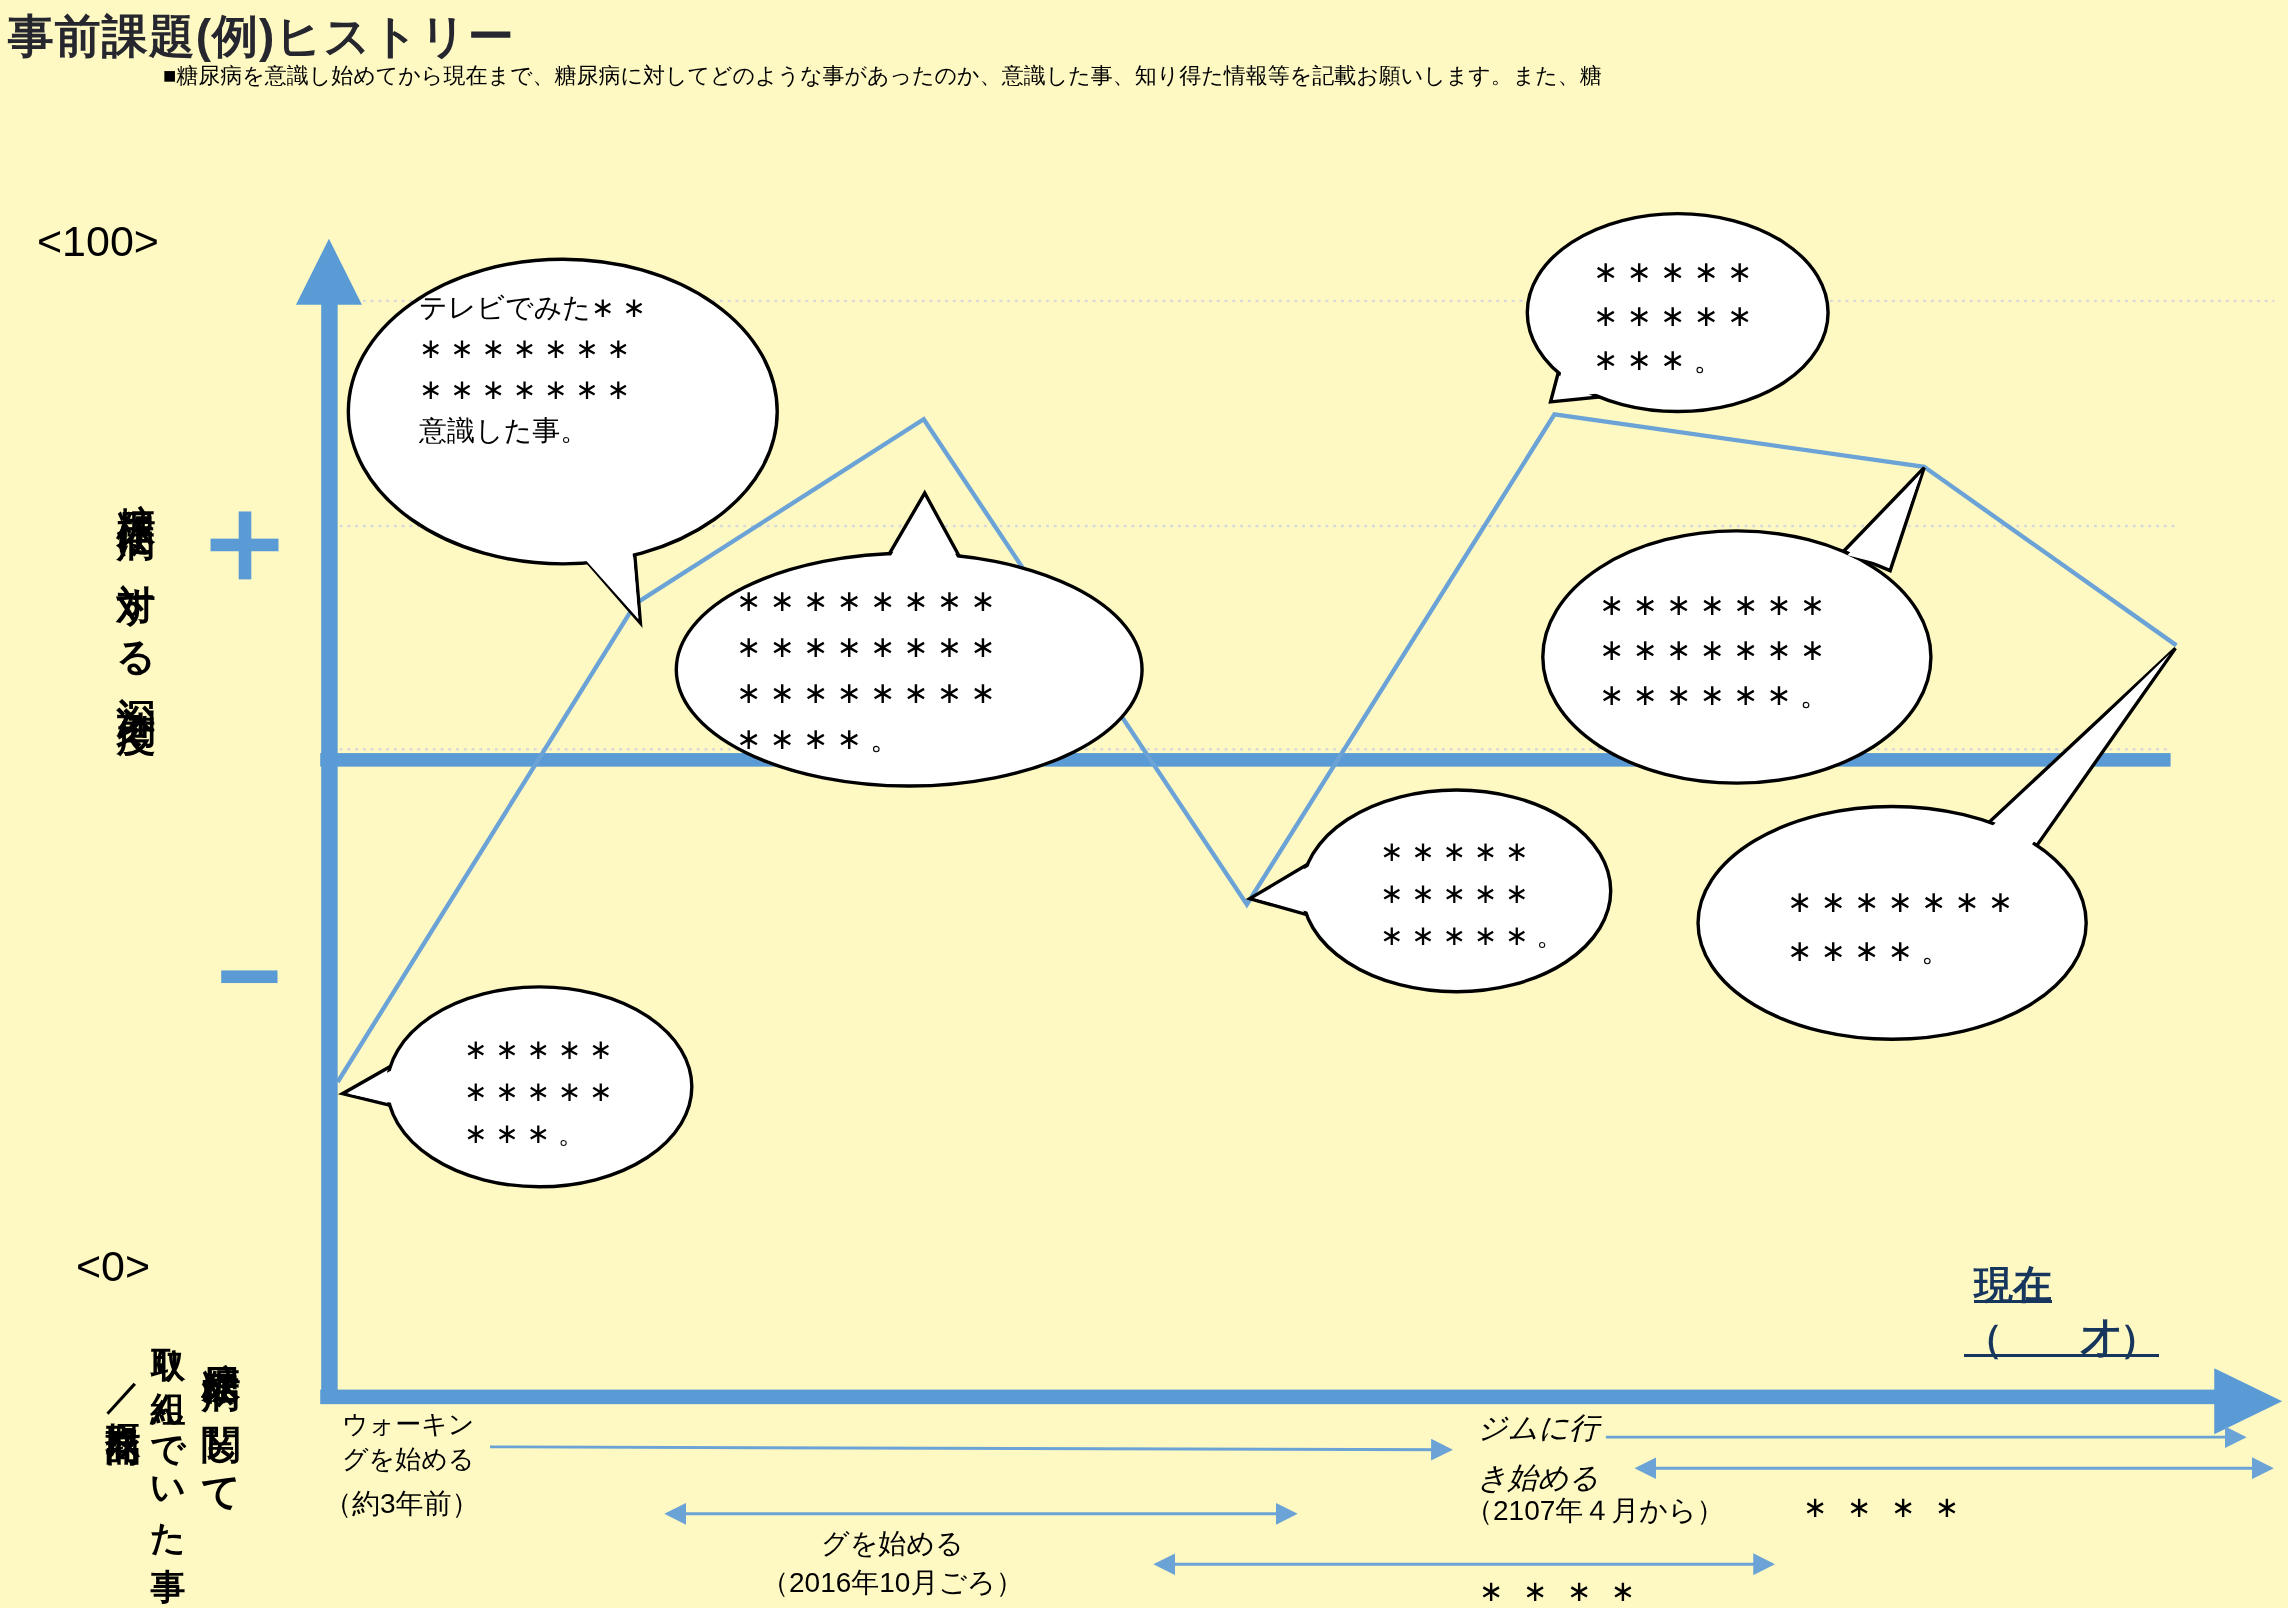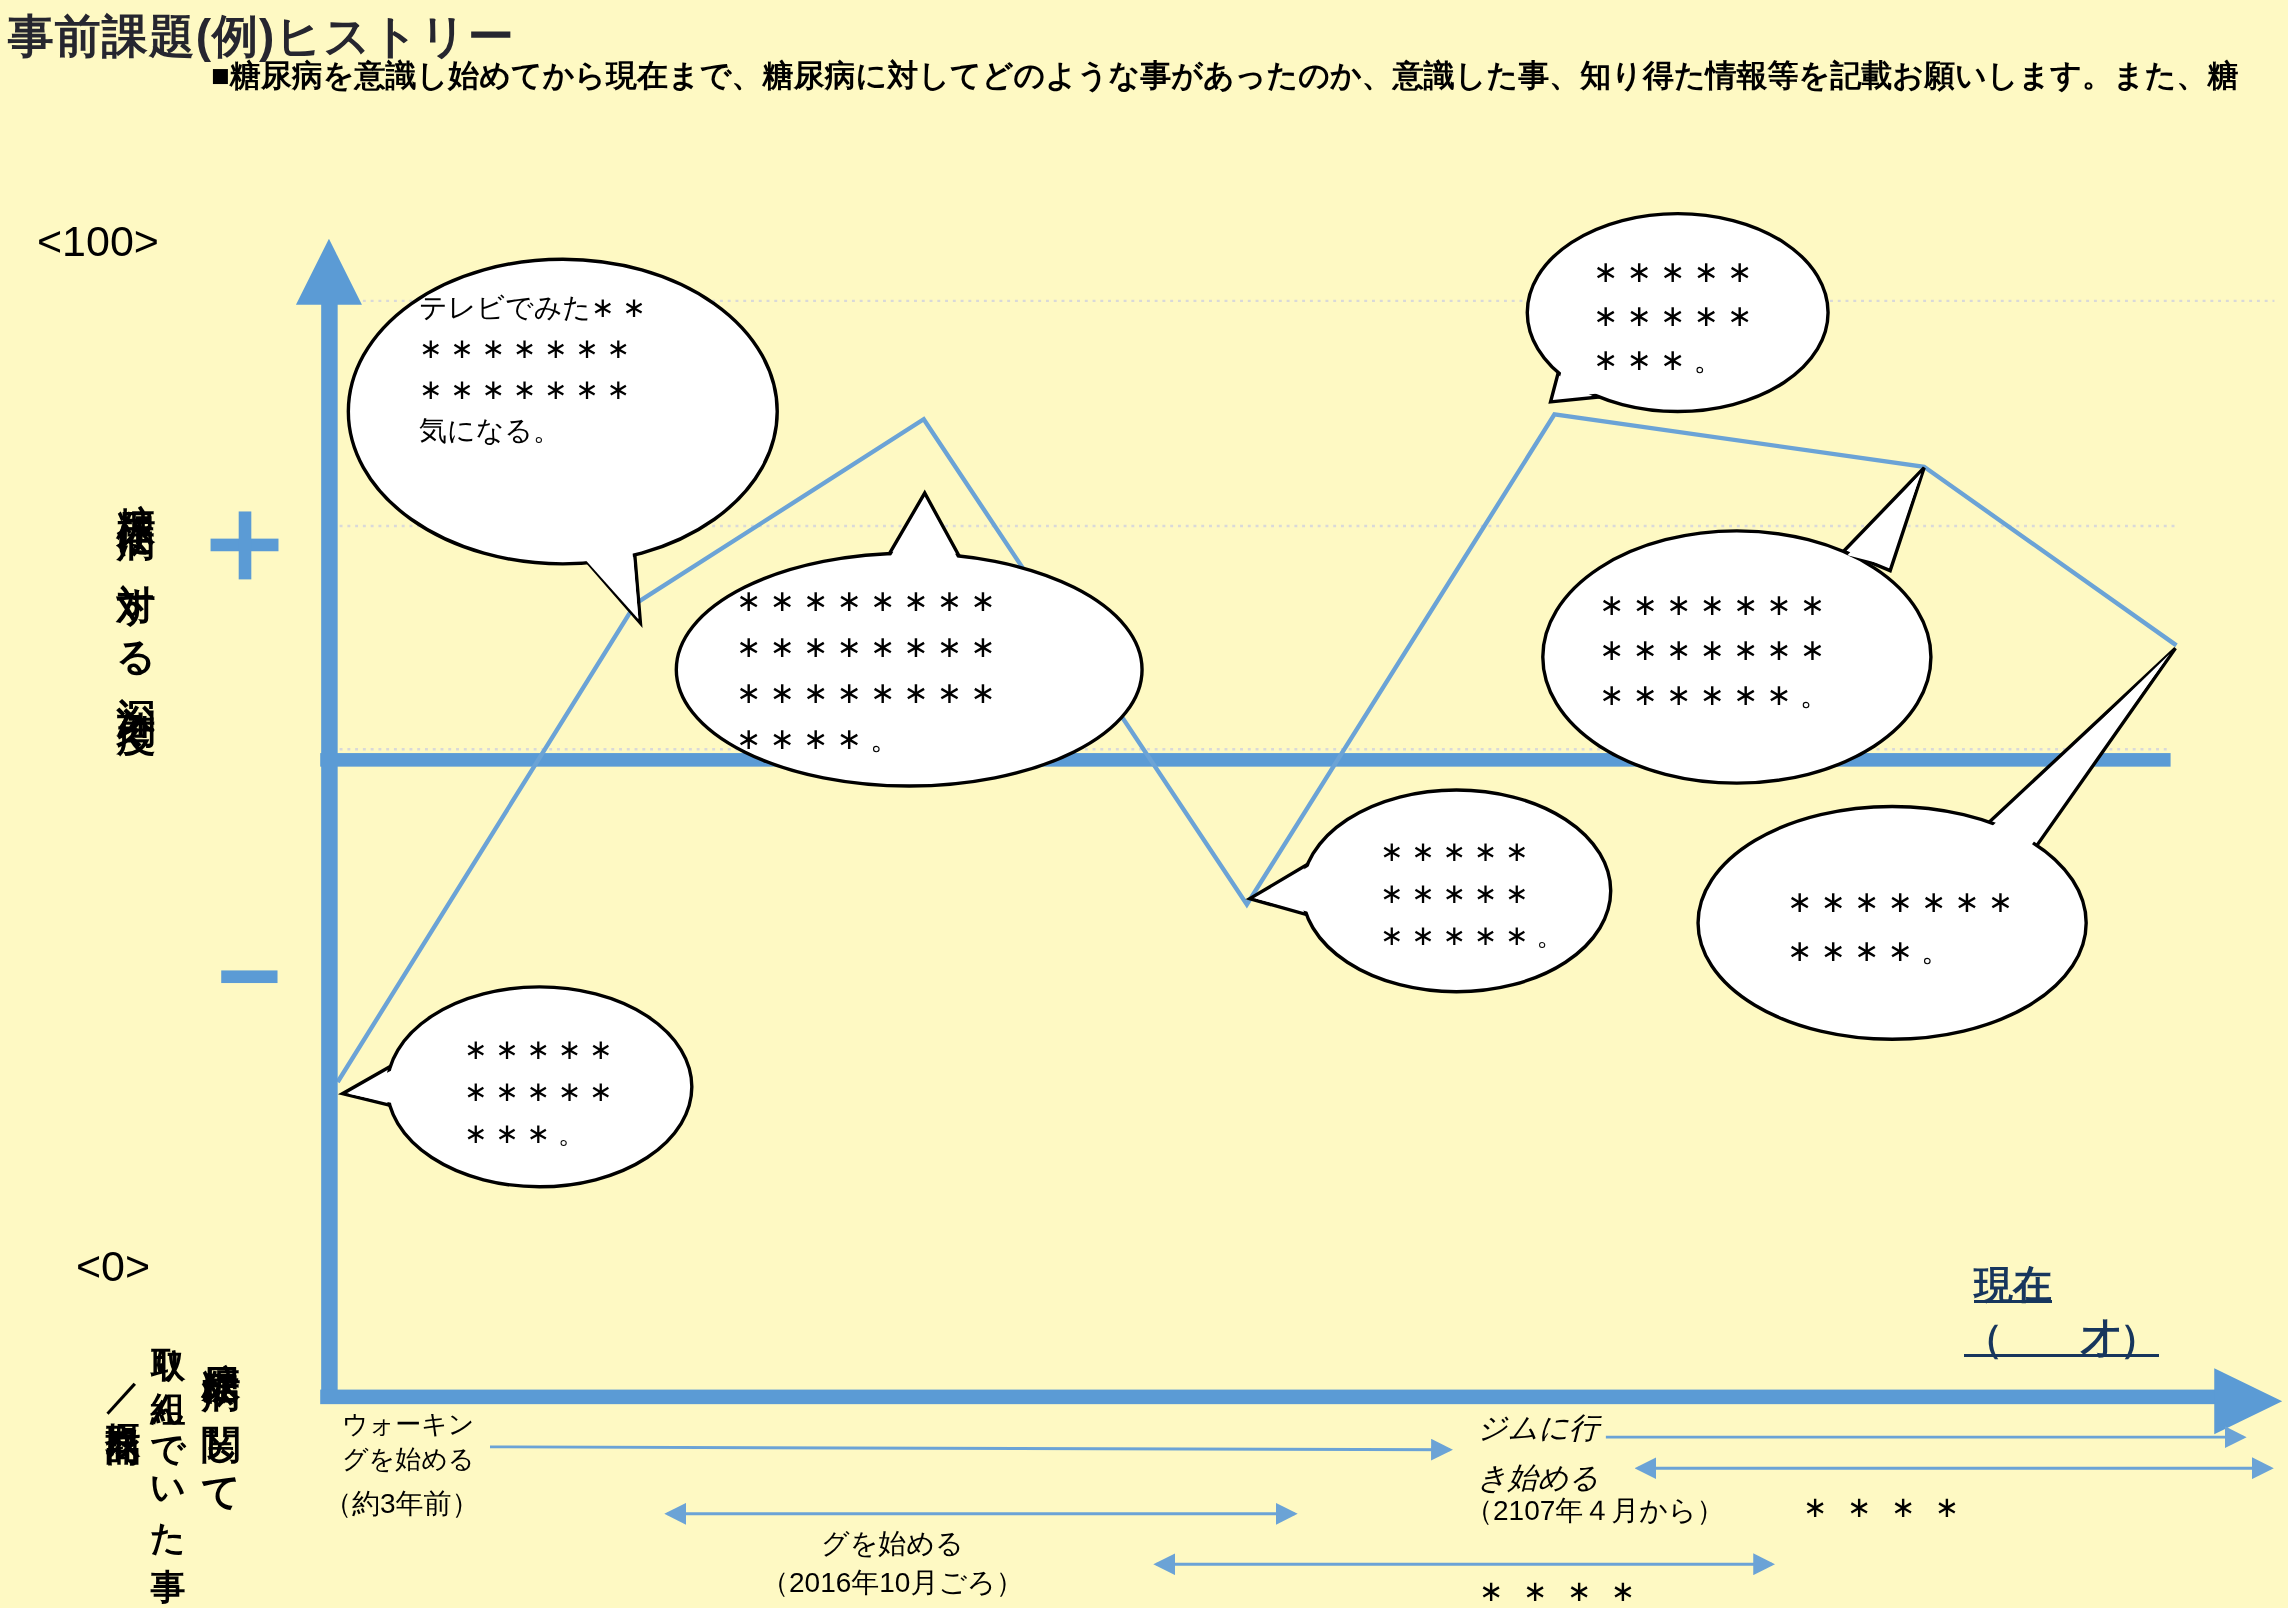--- a/index.html
+++ b/index.html
@@ -3,21 +3,21 @@
 <meta charset="utf-8">
 <style>
   html,body{margin:0;padding:0;background:#fff;}
   .canvas{
     position:relative;width:2288px;height:1609px;background:#fef9c3;
     overflow:hidden;font-family:"Liberation Sans","DejaVu Sans",sans-serif;color:#000;
   }
   .abs{position:absolute;}
   svg.layer{position:absolute;left:0;top:0;}
   .title{font-size:46px;font-weight:bold;color:#26262f;letter-spacing:1px;}
-  .desc{font-size:31px;font-weight:bold;line-height:36px;white-space:nowrap;margin-left:48px;}
+  .desc{font-size:22px;font-weight:normal;line-height:36px;white-space:nowrap;}
   .axis-extreme{font-size:43px;color:#000;}
   .v-title{writing-mode:vertical-rl;text-orientation:upright;font-size:39px;font-weight:bold;letter-spacing:8.7px;}
   .v-label{writing-mode:vertical-rl;text-orientation:upright;font-weight:bold;}
   .bubble-text{line-height:41px;font-size:28px;white-space:nowrap;}
   .bubble-text div{white-space:nowrap;}
   .note{font-size:26px;line-height:35px;white-space:nowrap;}
   .note-lg{font-size:30px;line-height:50px;white-space:nowrap;}
   .date{font-size:28px;white-space:nowrap;}
   .stars{font-size:29px;letter-spacing:5.8px;white-space:nowrap;}
   .now{font-size:39px;font-weight:bold;color:#17365d;white-space:nowrap;text-decoration:underline;}
@@ -109,21 +109,21 @@
   </div>
 
   <div class="abs axis-extreme" style="left:37px;top:217px;">&lt;100&gt;</div>
   <div class="abs axis-extreme" style="left:76px;top:1242px;">&lt;0&gt;</div>
   <div class="abs v-title" style="left:109px;top:472px;">糖尿病に対する深刻度</div>
 
   <div class="abs bubble-text" style="left:419px;top:287px;">
     <div>テレビでみた∗ ∗</div>
     <div>∗ ∗ ∗ ∗ ∗ ∗ ∗</div>
     <div>∗ ∗ ∗ ∗ ∗ ∗ ∗</div>
-    <div>気になる。</div>
+    <div>意識した事。</div>
   </div>
   <div class="abs bubble-text" style="left:736px;top:578px;line-height:46px;font-size:30px;">
     <div>∗ ∗ ∗ ∗ ∗ ∗ ∗ ∗</div>
     <div>∗ ∗ ∗ ∗ ∗ ∗ ∗ ∗</div>
     <div>∗ ∗ ∗ ∗ ∗ ∗ ∗ ∗</div>
     <div>∗ ∗ ∗ ∗ 。</div>
   </div>
   <div class="abs bubble-text" style="left:1593px;top:250px;line-height:44px;font-size:30px;">
     <div>∗ ∗ ∗ ∗ ∗</div>
     <div>∗ ∗ ∗ ∗ ∗</div>

